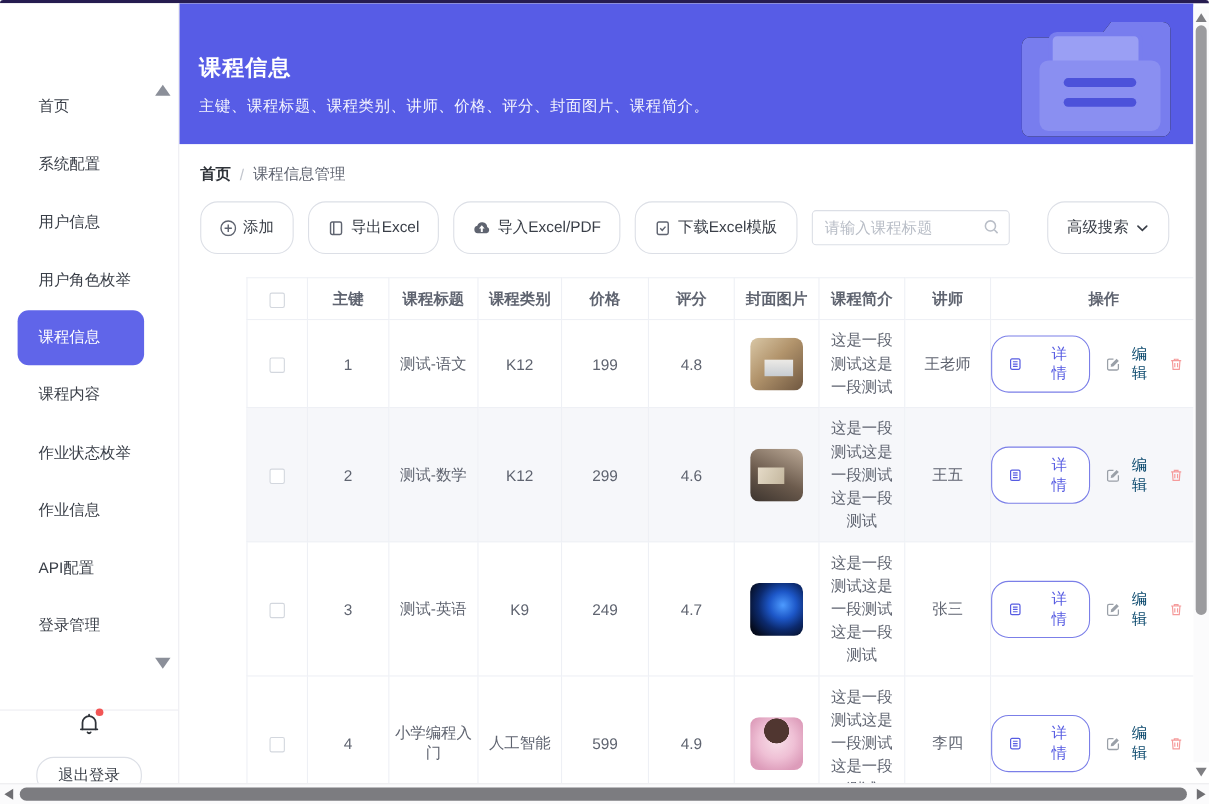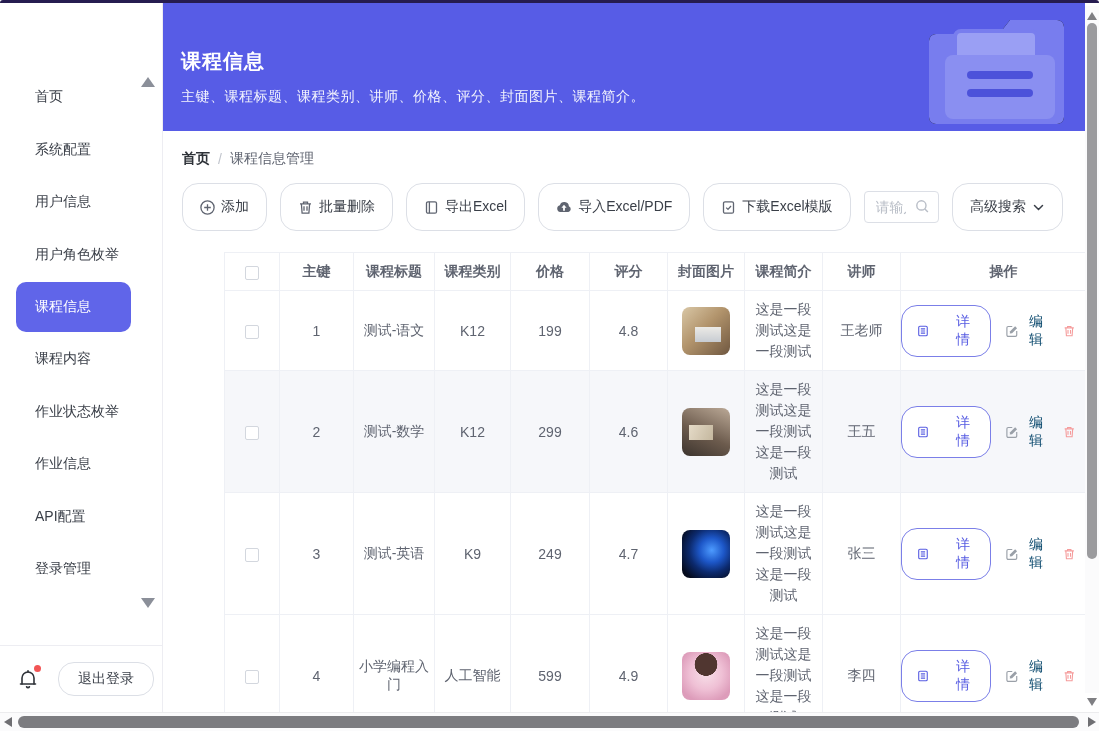--- a/index.html
+++ b/index.html
@@ -14,21 +14,21 @@
   .side-scroll-arrow { position:absolute; right:7px; width:0; height:0; cursor:pointer;
     border-left:7px solid transparent; border-right:7px solid transparent; }
   .side-scroll-up { top:74px; border-bottom:10px solid #8b8f99; }
   .side-scroll-down { top:595px; border-top:10px solid #8b8f99; }
   .side-nav { padding-top:68px; }
   .side-item { height:52.5px; display:flex; align-items:center; padding-left:35px;
     font-size:14px; color:#3a3f48; cursor:pointer; white-space:nowrap; }
   .side-item.active { background:#6065e9; color:#fff; border-radius:10px;
     margin:1px 31px 1px 16px; padding-left:19px; height:50px; }
   .sidebar-footer { position:absolute; left:0; right:0; bottom:0; height:67px;
-    border-top:1px solid #ededf2; display:flex; align-items:center; padding:0 16px; gap:18px; }
+    border-top:1px solid #ededf2; display:flex; align-items:center; padding:0 16px; gap:18px;flex-direction:column; }
   .bell-wrap { position:relative; width:24px; height:24px; }
   .bell-dot { position:absolute; top:-2px; right:-1px; width:7px; height:7px; border-radius:50%; background:#f25555; }
   .logout-btn { border:1px solid #dcdfe6; background:#fff; border-radius:16px;
     padding:7px 19px; font-size:14px; color:#3a3f48; cursor:pointer;
     font-family:inherit; white-space:nowrap; }
 
   
   .main { flex:1 1 auto; display:flex; flex-direction:column; overflow:hidden; margin-right:14px; }
   .banner { height:128px; flex:0 0 128px; background:#575ce6; color:#fff; position:relative; padding:45px 0 0 18px; }
   .banner-title { font-size:20px; font-weight:bold; letter-spacing:1px; }
@@ -174,26 +174,20 @@
         <span class="bc-cur">课程信息管理</span>
       </div>
 
       <div class="toolbar">
         <button class="pill-btn">
           <svg width="15" height="15" viewBox="0 0 15 15" fill="none" stroke="#5f6470" stroke-width="1.3">
               <circle cx="7.5" cy="7.5" r="6.6"></circle>
               <path d="M7.5 4.2 v6.6 M4.2 7.5 h6.6"></path>
             </svg>
           <span>添加</span>
-        </button>
-        <button class="pill-btn">
-          <svg width="15" height="15" viewBox="0 0 15 15" fill="none" stroke="#5f6470" stroke-width="1.3">
-              <path d="M2 3.8 h11 M5.5 3.8 v-1.6 h4 v1.6 M3.4 3.8 l.7 9.4 h6.8 l.7-9.4 M6 6.2 v4.6 M9 6.2 v4.6"></path>
-            </svg>
-          <span>批量删除</span>
         </button>
         <button class="pill-btn">
           <svg width="15" height="15" viewBox="0 0 15 15" fill="none" stroke="#5f6470" stroke-width="1.3">
               <rect x="2.5" y="1.8" width="10" height="11.4" rx="1.5"></rect>
               <path d="M5.4 1.8 v11.4"></path>
             </svg>
           <span>导出Excel</span>
         </button>
         <button class="pill-btn">
           <svg width="16" height="15" viewBox="0 0 16 15" fill="#5f6470">

